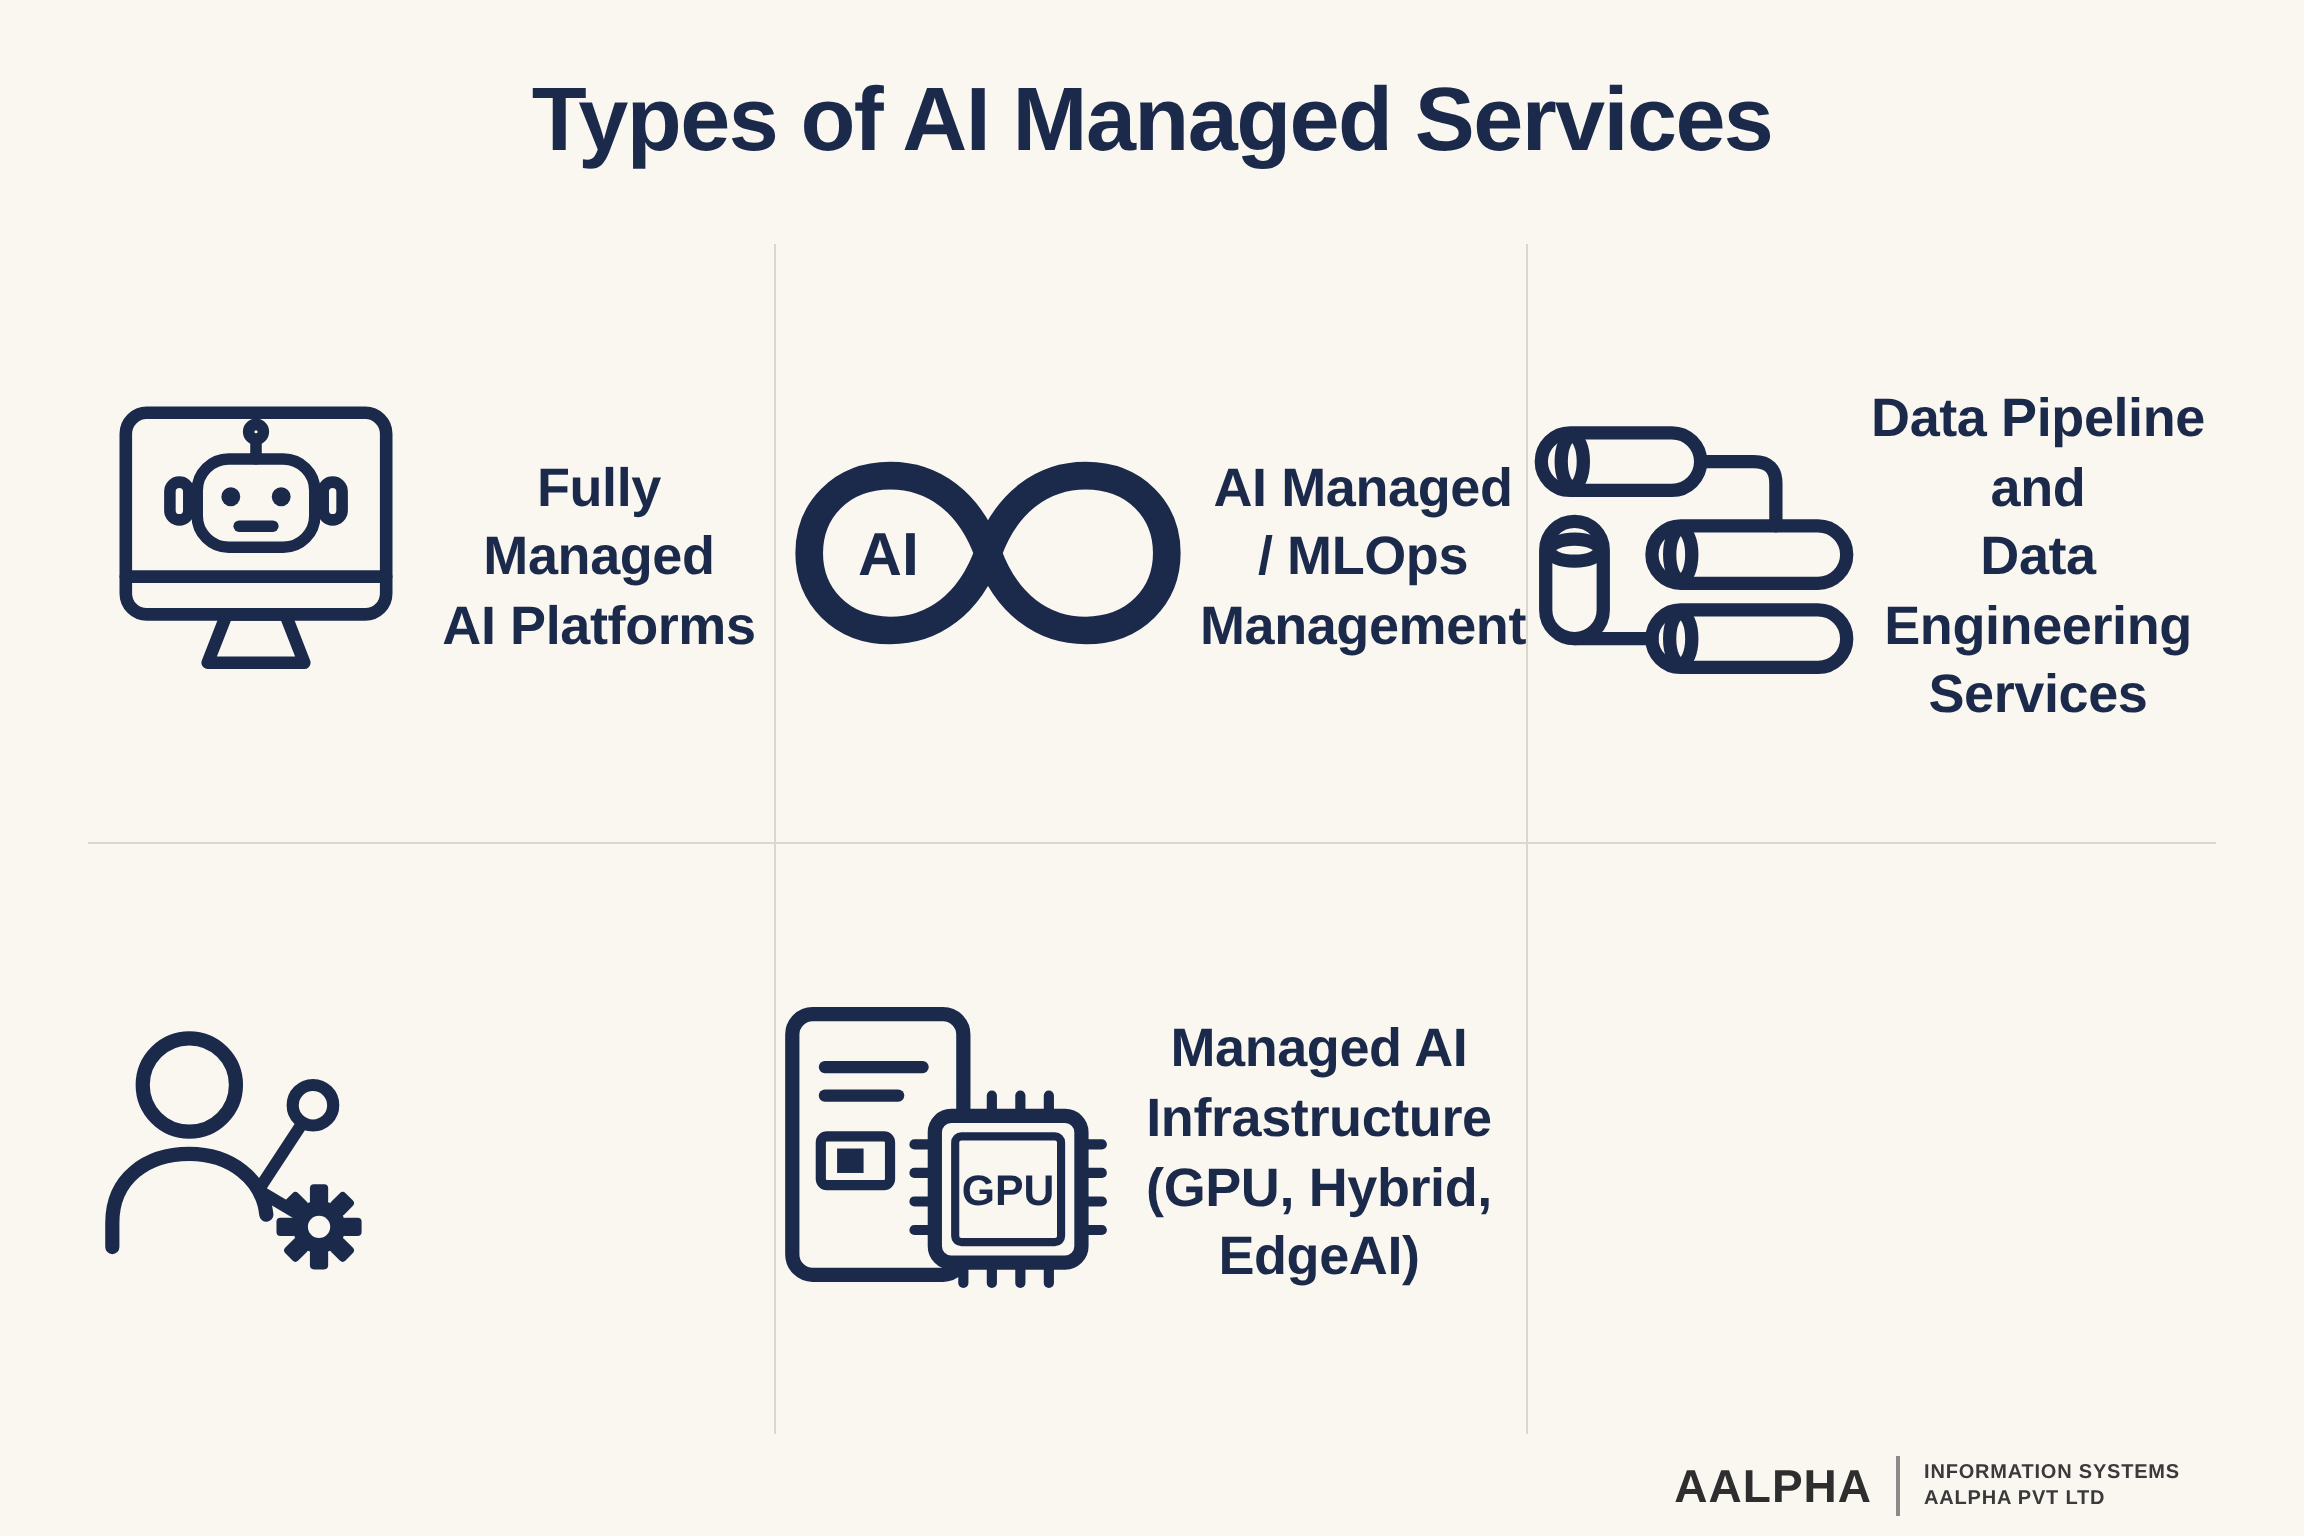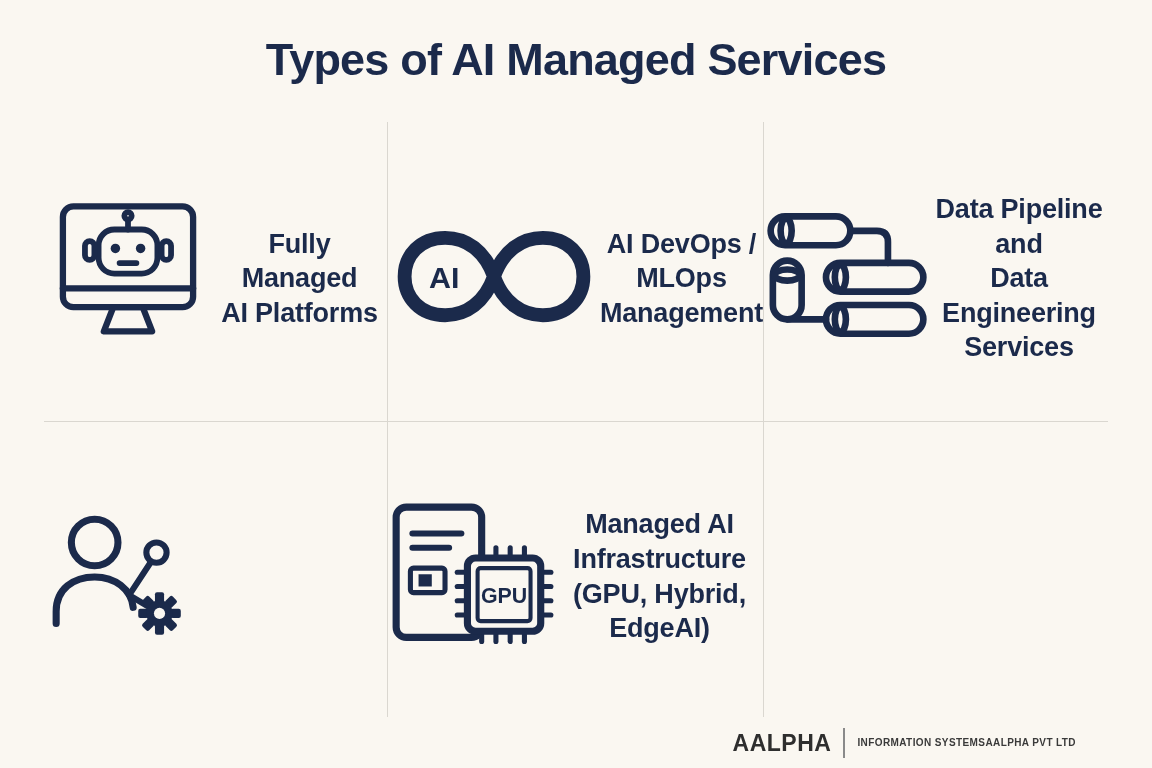--- a/index.html
+++ b/index.html
@@ -23,24 +23,24 @@
   .cell.bb { border-bottom:1.5px solid var(--divider); }
   .icon-wrap { display:flex; align-items:center; justify-content:center; }
   .r1 .icon-wrap { height:184px; }
   .r2 .icon-wrap { height:166px; }
   .label {
     color:var(--accent); font-weight:700; font-size:27px; line-height:1.28;
     text-align:center; white-space:pre-line; letter-spacing:-0.2px; margin-top:4px;
   }
   svg { color:var(--accent); display:block; }
   .bgfill { fill:var(--bg); }
-  .footer { position:absolute; right:76px; bottom:10px; display:flex; align-items:center; gap:12px; }
+  .footer { position:absolute; right:62px; bottom:10px; display:flex; align-items:center; gap:12px; }
   .brand { font-size:23px; font-weight:700; color:#2E2E2E; letter-spacing:0.5px; }
   .vbar { width:2px; height:30px; background:#8A8A8A; }
-  .tagline { display:flex; font-size:10px; font-weight:700; color:#3A3A3A; letter-spacing:0.4px; line-height:1.35; }
+  .tagline { display:flex; flex-direction:column; font-size:10px; font-weight:700; color:#3A3A3A; letter-spacing:0.4px; line-height:1.35; }
 </style>
 </head>
 <body>
 
 <h1 class="page-title">Types of AI Managed Services</h1>
 
 <div class="grid">
 
   <div class="cell r1 br bb">
     <div class="icon-wrap">
@@ -66,21 +66,21 @@
 AI Platforms</div>
   </div>
 
   <div class="cell r1 br bb">
     <div class="icon-wrap">
       <svg viewBox="0 0 230 140" width="212">
         <path d="M115 70 C105 42 85 28 62 28 C35 28 18 47 18 70 C18 93 35 112 62 112 C85 112 105 98 115 70 C125 42 145 28 168 28 C195 28 212 47 212 70 C212 93 195 112 168 112 C145 112 125 98 115 70 Z" fill="none" stroke="currentColor" stroke-width="15" stroke-linejoin="round"></path>
         <text x="61" y="71" text-anchor="middle" dominant-baseline="central" font-size="33" font-weight="bold" fill="currentColor">AI</text>
       </svg>
     </div>
-    <div class="label">AI DevOps / MLOps
+    <div class="label">AI Managed / MLOps
 Management</div>
   </div>
 
   <div class="cell r1 bb">
     <div class="icon-wrap">
       <svg viewBox="0 0 150 116" width="166">
         <g fill="none" stroke="currentColor" stroke-width="6" stroke-linecap="round" stroke-linejoin="round">
           <rect x="6" y="4" width="72" height="26" rx="13"></rect>
           <ellipse cx="20" cy="17" rx="5" ry="11.5"></ellipse>
           <path d="M78 17 H102 Q112 17 112 27 V46"></path>

